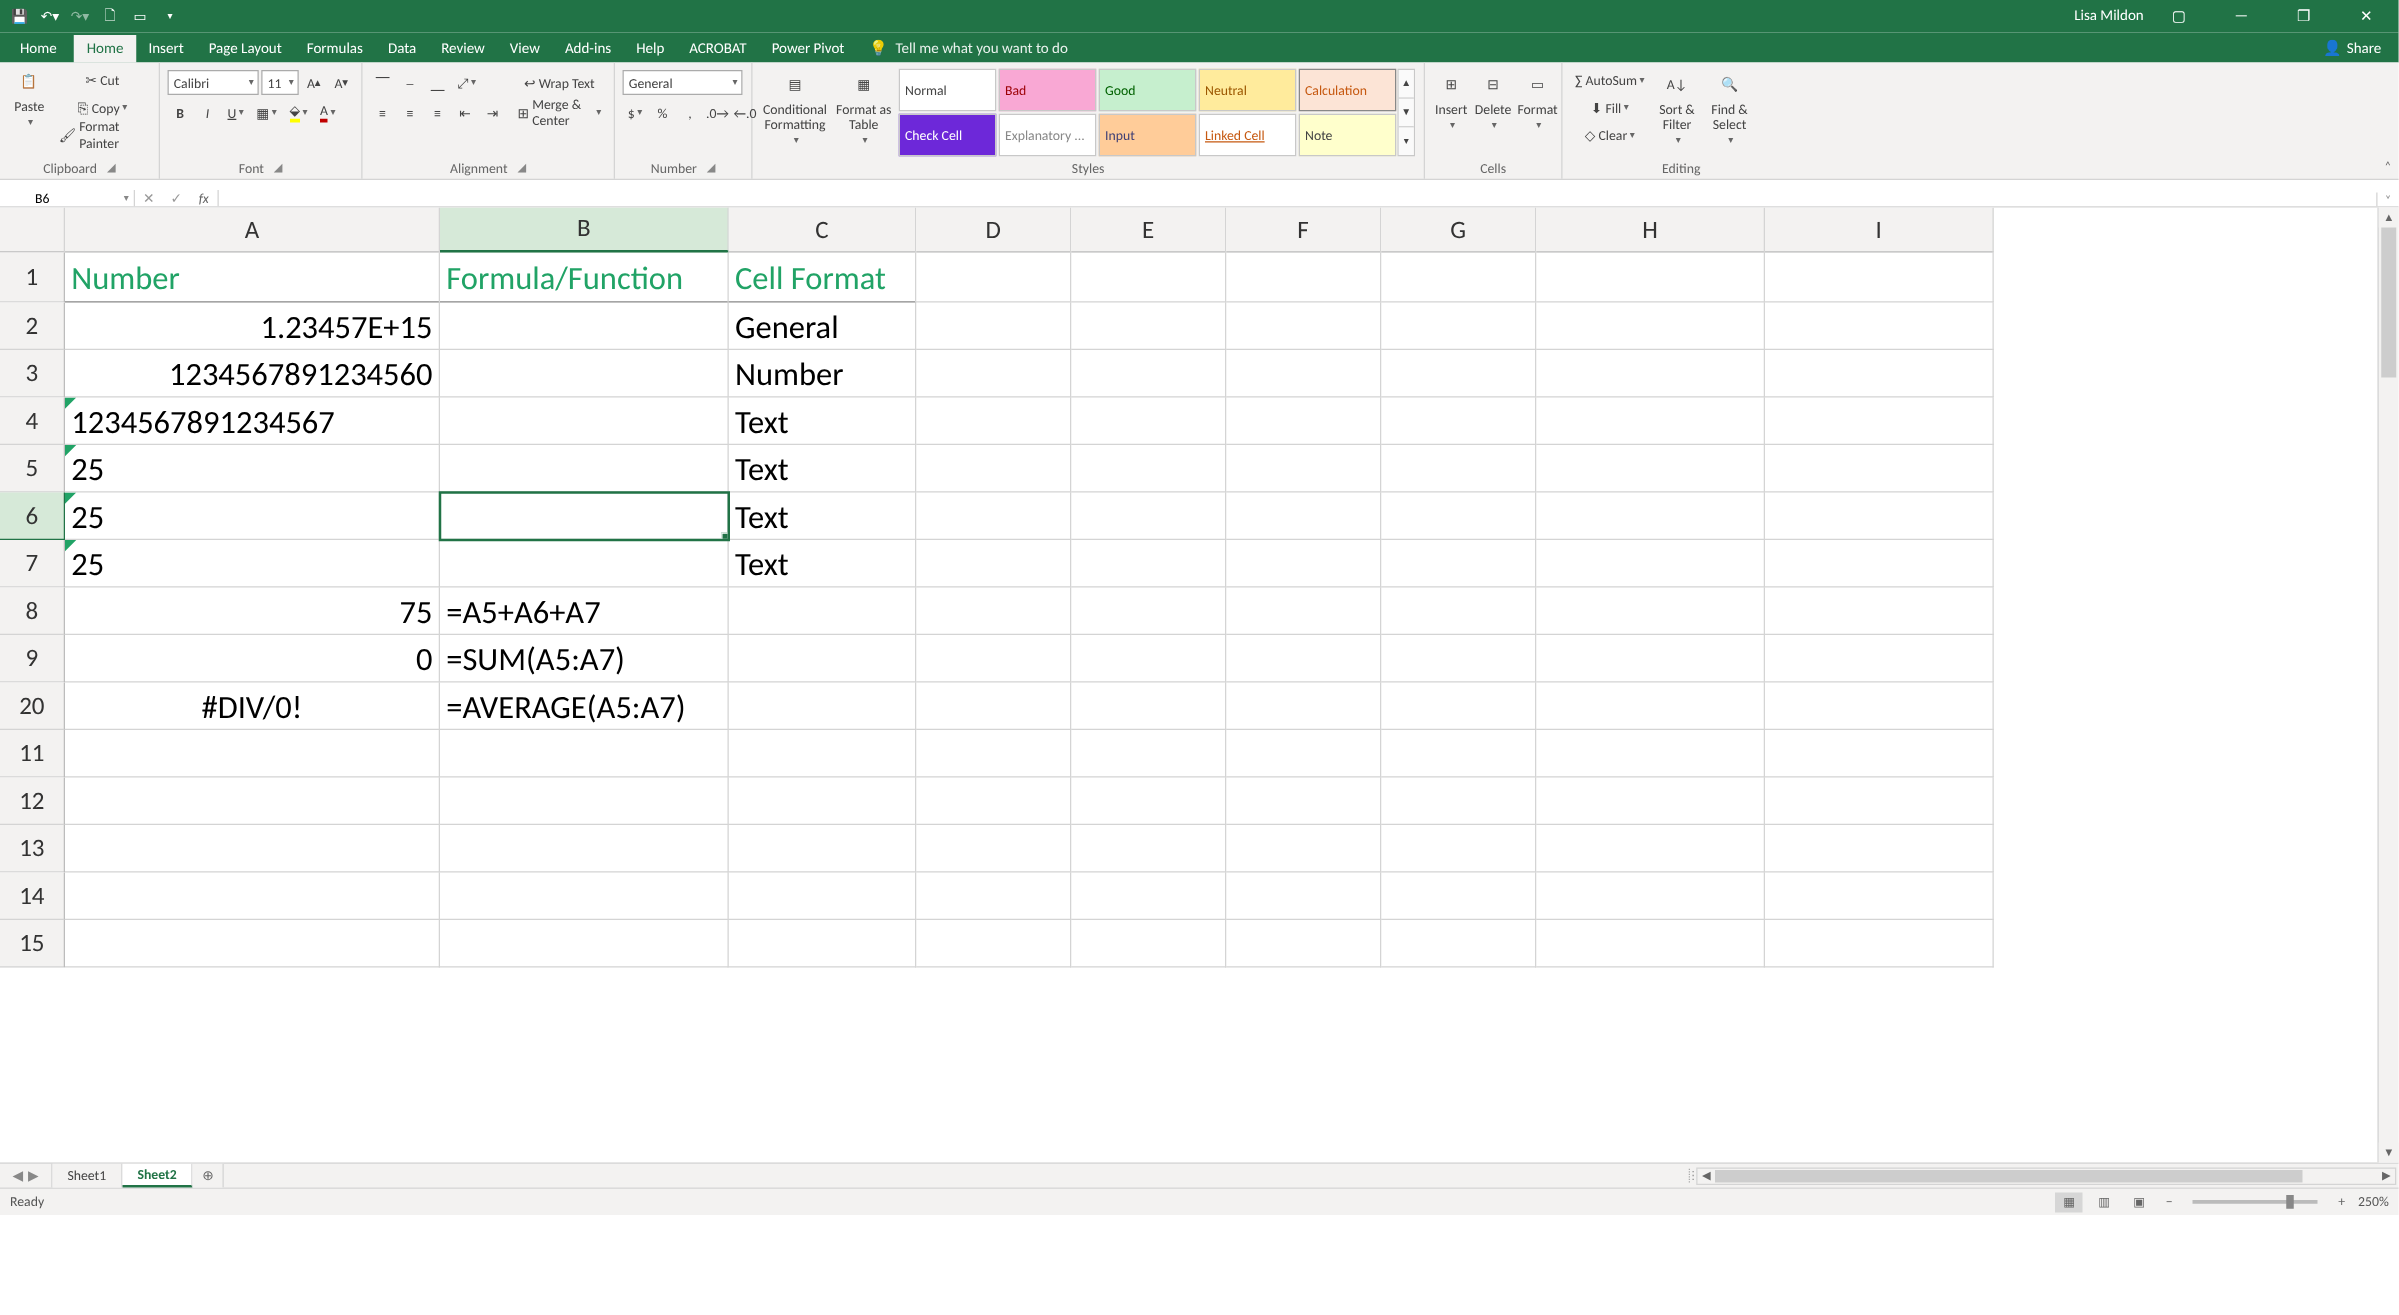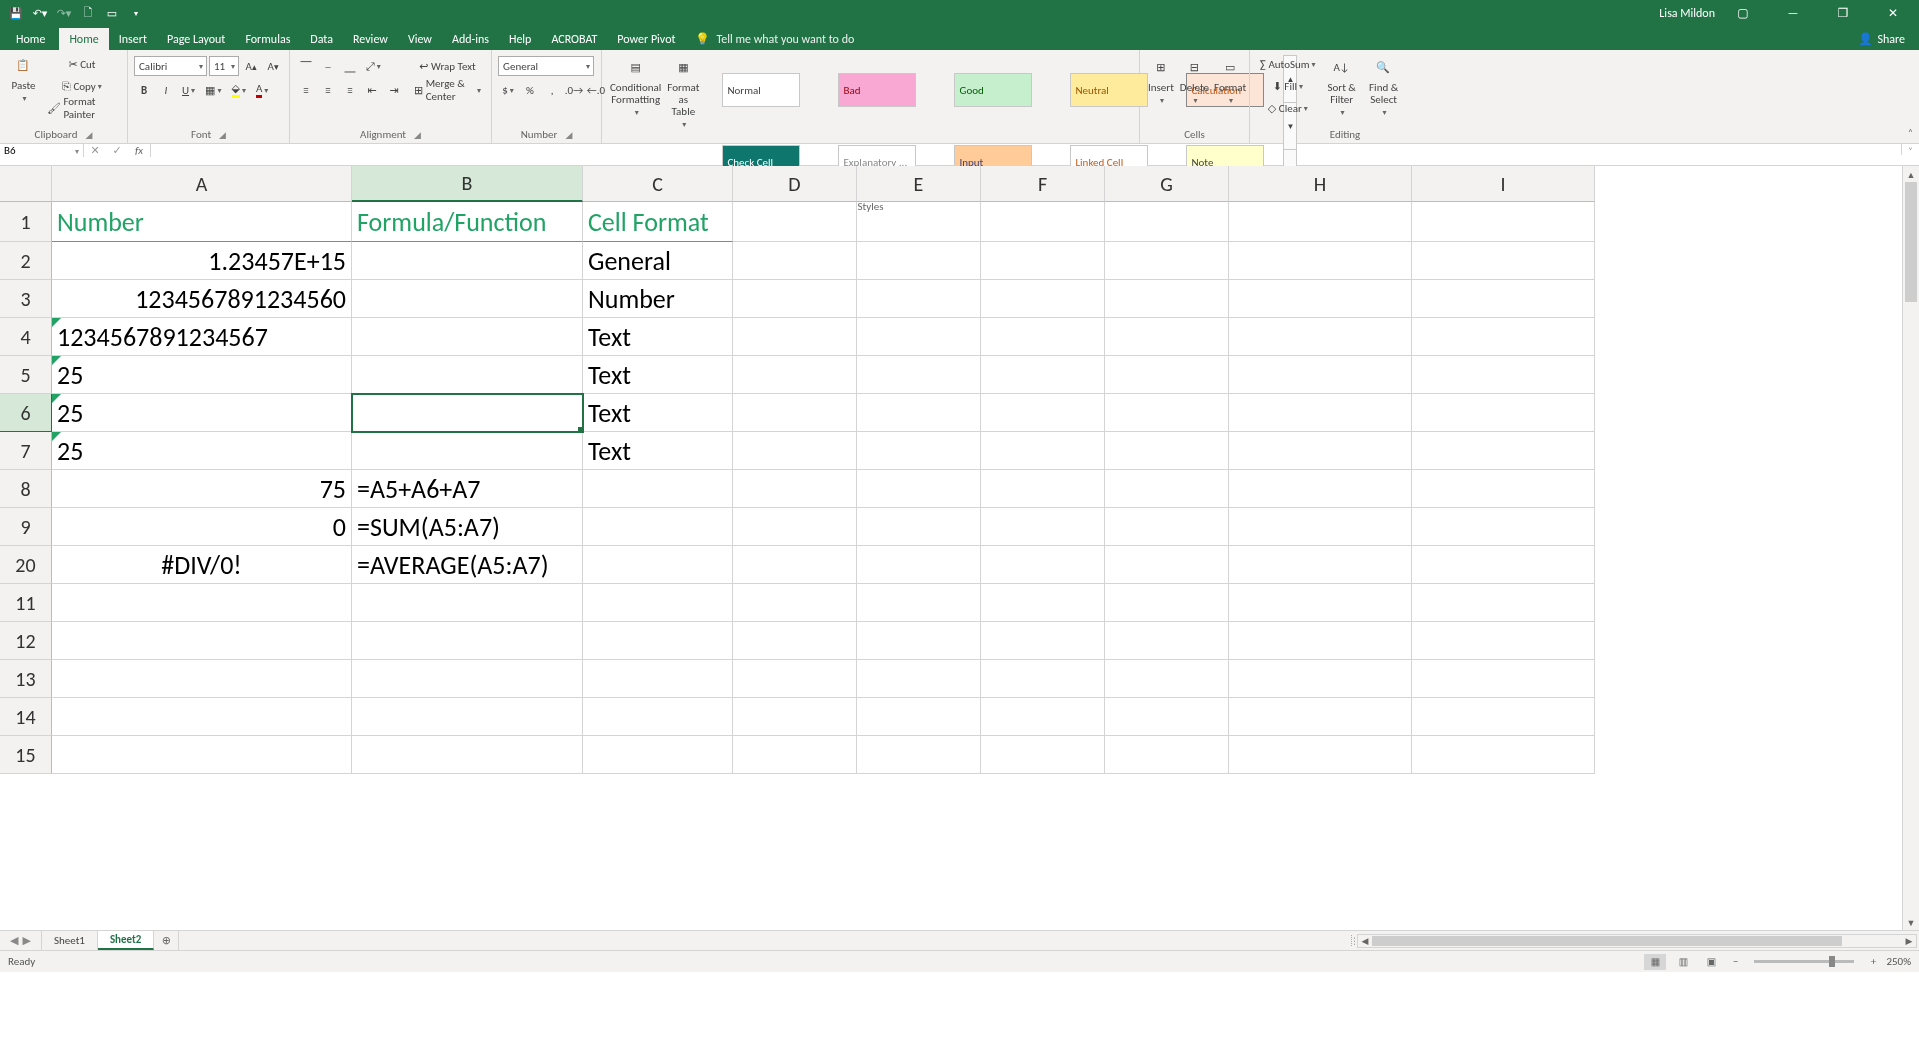--- a/index.html
+++ b/index.html
@@ -28,31 +28,31 @@
 .group .dlg { font-size:9px; color:#888; margin-left:4px; }
 .row { display:flex; align-items:flex-start; gap:2px; }
 .btn { height:20px; min-width:20px; padding:0 3px; display:inline-flex; align-items:center; justify-content:center; border:1px solid transparent; font-size:11px; color:#444; }
 .dd::after { content:"▾"; font-size:8px; margin-left:2px; color:#666; }
 .bigbtn { width:40px; display:flex; flex-direction:column; align-items:center; justify-content:center; gap:2px; text-align:center; font-size:11px; padding:2px 2px; line-height:1.1; }
 .bigbtn .bic { width:24px; height:24px; display:flex; align-items:center; justify-content:center; }
 .sel { border:1px solid #ababab; background:#fff; height:20px; font-size:11px; padding:0 14px 0 4px; position:relative; display:inline-flex; align-items:center; }
 .sel::after { content:"▾"; position:absolute; right:3px; font-size:8px; color:#666; }
 
 
-.style-item { width:78px; height:20px; border:1px solid #c8c8c8; font-size:11px; padding:16px 4px; display:flex; align-items:center; margin:19px; overflow:hidden; white-space:nowrap; }
+.style-item { width:78px; height:20px; border:1px solid #c8c8c8; font-size:11px; padding:16px 4px; display:flex; align-items:center; margin:1px; overflow:hidden; white-space:nowrap; }
 .style-gallery { display:flex; }
 .style-col { display:flex; flex-direction:column; }
 .style-scroll { display:flex; flex-direction:column; width:14px; border:1px solid #c8c8c8; margin:1px 0; }
 .style-scroll div { flex:1; display:flex; align-items:center; justify-content:center; font-size:8px; border-bottom:1px solid #c8c8c8; background:#fafafa; }
 .style-scroll div:last-child { border-bottom:none; }
 
 .ribbon-collapse { position:absolute; right:6px; bottom:4px; font-size:10px; color:#666; }
 
 
-.formula-row { height:22px; border-bottom:1px solid #d4d4d4; display:flex; align-items:flex-start; background:#fff; }
+.formula-row { height:22px; border-bottom:1px solid #d4d4d4; display:flex; align-items:flex-end; background:#fff;padding-left:24px; }
 .namebox { width:84px; border-right:1px solid #d4d4d4; display:flex; align-items:center; padding:0 4px; font-size:11px; position:relative; }
 .namebox::after { content:"▾"; position:absolute; right:4px; font-size:8px; color:#888; }
 .fx-btns { display:flex; align-items:center; border-right:1px solid #d4d4d4; }
 .fx-btns span { width:22px; text-align:center; color:#999; font-size:11px; }
 .fx-btns .fx { font-style:italic; color:#666; }
 .formula-input { flex:1; padding:0 4px; font-size:12px; }
 .fb-expand { width:18px; border-left:1px solid #d4d4d4; display:flex; align-items:center; justify-content:center; font-size:9px; color:#888; }
 
 
 .sheet-wrap { position:relative; height: 764px; display:flex; }
@@ -252,21 +252,21 @@
         <span class="bic">▤</span>
         <span>Conditional Formatting</span>
       </div>
       <div class="bigbtn dd" style="width:50px">
         <span class="bic">▦</span>
         <span>Format as Table</span>
       </div>
       <div class="style-gallery">
         <div class="style-col">
           <div class="style-item" style="background:#fff">Normal</div>
-          <div class="style-item" style="background:#0f766e;color:#fff">Check Cell</div>
+          <div class="style-item" style="background:#6d28d9;color:#fff">Check Cell</div>
         </div>
         <div class="style-col">
           <div class="style-item" style="background:#f9a8d4;color:#9c0006">Bad</div>
           <div class="style-item" style="background:#fff;color:#888;">Explanatory ...</div>
         </div>
         <div class="style-col">
           <div class="style-item" style="background:#c6efce;color:#006100">Good</div>
           <div class="style-item" style="background:#ffcc99;color:#3f3f76">Input</div>
         </div>
         <div class="style-col">

